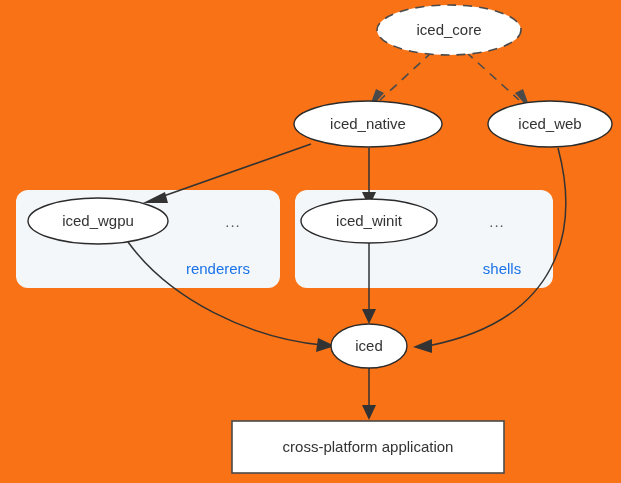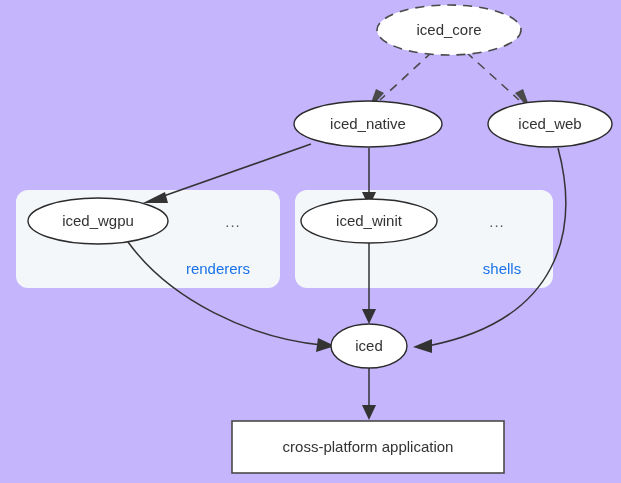--- a/index.html
+++ b/index.html
@@ -7,21 +7,21 @@
     padding: 0;
     background: #ffffff;
   }
   body {
     font-family: "Liberation Sans", sans-serif;
   }
   #diagram-root {
     position: relative;
     width: 621px;
     height: 483px;
-    background: #c4b5fd;
+    background: #f97316;
     overflow: hidden;
   }
   #diagram-svg {
     position: absolute;
     top: 0;
     left: 0;
     width: 621px;
     height: 483px;
     display: block;
   }

